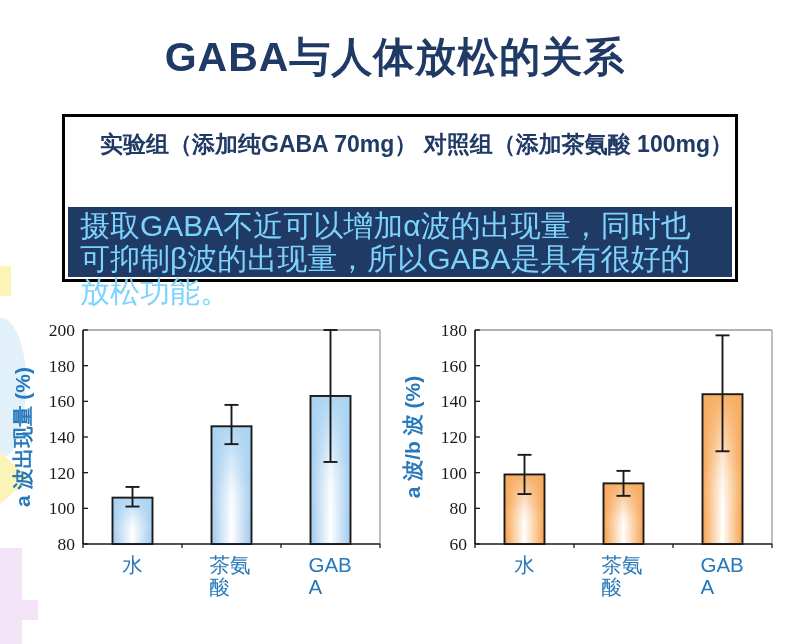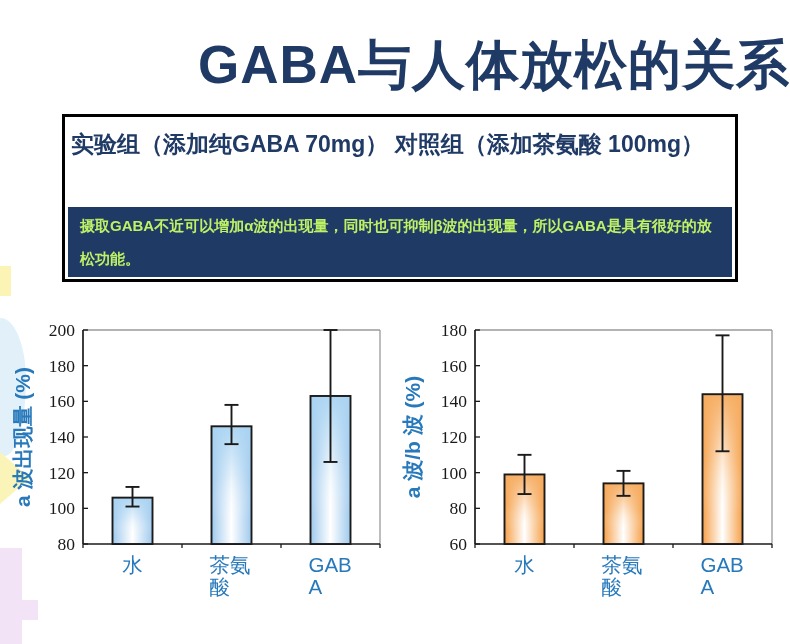--- a/index.html
+++ b/index.html
@@ -10,56 +10,56 @@
   #stage {
     position: relative;
     width: 790px; height: 644px;
     overflow: hidden;
     background: #ffffff;
   }
   
   .main-title {
     position: absolute;
     top: 30px; left: 0; width: 100%;
-    text-align: right;
-    font-size: 53px;
+    text-align: center;
+    font-size: 41px;
     font-weight: bold;
     color: #203a66;
     letter-spacing: 1px;
   }
   
   .info-box {
     position: absolute;
     left: 62px; top: 114px;
     width: 676px; height: 168px;
     border: 3px solid #000000;
     box-sizing: border-box;
     background: #ffffff;
   }
   .info-line {
     font-size: 23px;
     font-weight: bold;
     line-height: 38px;
-    padding-left: 6px;
+    padding-left: 35px;
     white-space: nowrap;
   }
   .info-line.l1 { margin-top: 8px; color: #203a66; }
   .info-line.l2 { color: #1b1b1b; }
   .highlight-box {
     position: absolute;
     left: 3px; right: 3px;
     top: 90px; height: 70px;
     background: #203a66;
     box-sizing: border-box;
     padding: 2px 12px 0 12px;
   }
   .highlight-text {
-    color: #bef264;
-    font-size: 15px;
-    font-weight: bold;
+    color: #7dd3fc;
+    font-size: 30px;
+    font-weight: normal;
     line-height: 33px;
   }
   
   .chart-svg { position: absolute; top: 315px; }
   #chart-0 { left: 0px; }
   #chart-1 { left: 395px; }
   
   .wm { position: absolute; pointer-events: none; }
   .wm-yellow-top { left: 0; top: 266px; width: 11px; height: 30px; background: #fbf4b4; }
   .wm-blue { left: -10px; top: 318px; width: 36px; height: 138px; background: #e2f0fa;

